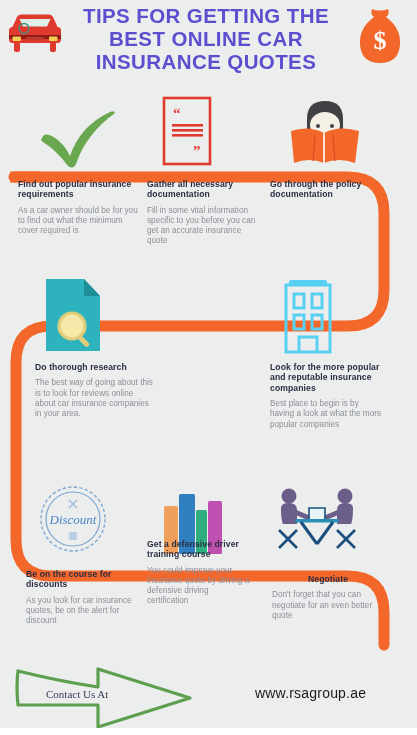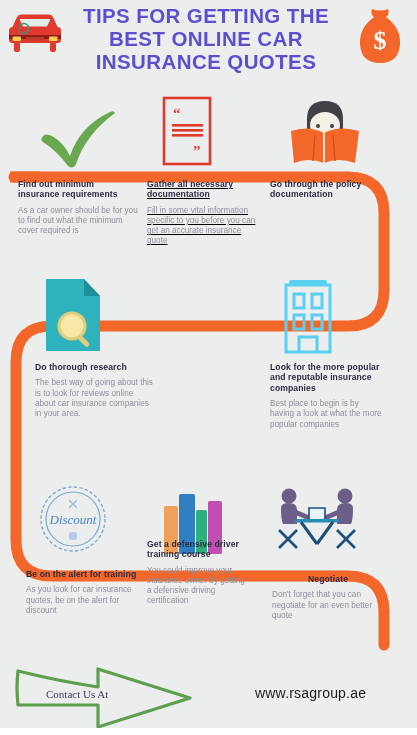--- a/index.html
+++ b/index.html
@@ -133,25 +133,25 @@
       <ellipse cx="40" cy="30" rx="15" ry="13" fill="#f5f0e6"></ellipse>
       <circle cx="33" cy="31" r="2" fill="#3f4145"></circle>
       <circle cx="47" cy="31" r="2" fill="#3f4145"></circle>
       <path d="M6 36 Q24 30 39 38 Q54 30 74 36 L70 68 Q54 62 39 68 Q24 62 9 68 Z" fill="#f4672a"></path>
       <path d="M39 38 L39 68" stroke="#ffffff" stroke-width="1.6" fill="none"></path>
       <path d="M30 40 L28 66 M48 40 L50 66" stroke="#d4491c" stroke-width="1.2" fill="none"></path>
     </svg>
   </div>
 
   <div class="cell" style="left:18px;top:179px;width:120px;">
-    <div class="head">Find out minimum insurance requirements</div>
+    <div class="head">Find out popular insurance requirements</div>
     <div class="body">As a car owner should be for you to find out what the minimum cover required is</div>
   </div>
 
-  <div class="cell" style="left:147px;top:179px;width:110px;text-decoration:underline;">
+  <div class="cell" style="left:147px;top:179px;width:110px;">
     <div class="head">Gather all necessary documentation</div>
     <div class="body">Fill in some vital information specific to you before you can get an accurate insurance quote</div>
   </div>
 
   <div class="cell" style="left:270px;top:179px;width:108px;">
     <div class="head">Go through the policy documentation</div>
   </div>
 
   <div class="icon-box" style="left:40px;top:277px;width:74px;height:78px;">
     <svg viewBox="0 0 74 78" width="74" height="78">
@@ -213,27 +213,27 @@
       <path d="M64 26 L50 32" stroke="#6b5f8a" stroke-width="5" stroke-linecap="round"></path>
       <path d="M34 22 L50 22 L50 34 L34 34 Z" fill="#e8f4f7" stroke="#1b4f7e" stroke-width="1.6"></path>
       <rect x="20" y="33" width="44" height="3.4" rx="1.6" fill="#2a8fb5"></rect>
       <path d="M26 36 L42 58 M58 36 L42 58" stroke="#1b4f7e" stroke-width="3" fill="none"></path>
       <path d="M4 44 L22 62 M22 44 L4 62" stroke="#1b4f7e" stroke-width="2.6" fill="none"></path>
       <path d="M62 44 L80 62 M80 44 L62 62" stroke="#1b4f7e" stroke-width="2.6" fill="none"></path>
     </svg>
   </div>
 
   <div class="cell" style="left:26px;top:569px;width:112px;">
-    <div class="head">Be on the alert for training</div>
+    <div class="head">Be on the course for discounts</div>
     <div class="body">As you look for car insurance quotes, be on the alert for discount</div>
   </div>
 
   <div class="cell" style="left:147px;top:539px;width:104px;">
     <div class="head">Get a defensive driver training course</div>
-    <div class="body">You could improve your insurance owner by getting a defensive driving certification</div>
+    <div class="body">You could improve your insurance quote by driving a defensive driving certification</div>
   </div>
 
   <div class="cell" style="left:272px;top:574px;width:112px;">
     <div class="head center-head">Negotiate</div>
     <div class="body">Don't forget that you can negotiate for an even better quote</div>
   </div>
 
   <div id="footer">
     <svg width="417" height="70" viewBox="0 0 417 70">
       <path d="M18 6 Q16 22 18 40 L98 40 L98 62 L190 33 L98 4 L98 22 Q58 16 18 6 Z" fill="none" stroke="#5d9e4f" stroke-width="3.2" stroke-linejoin="round"></path>

